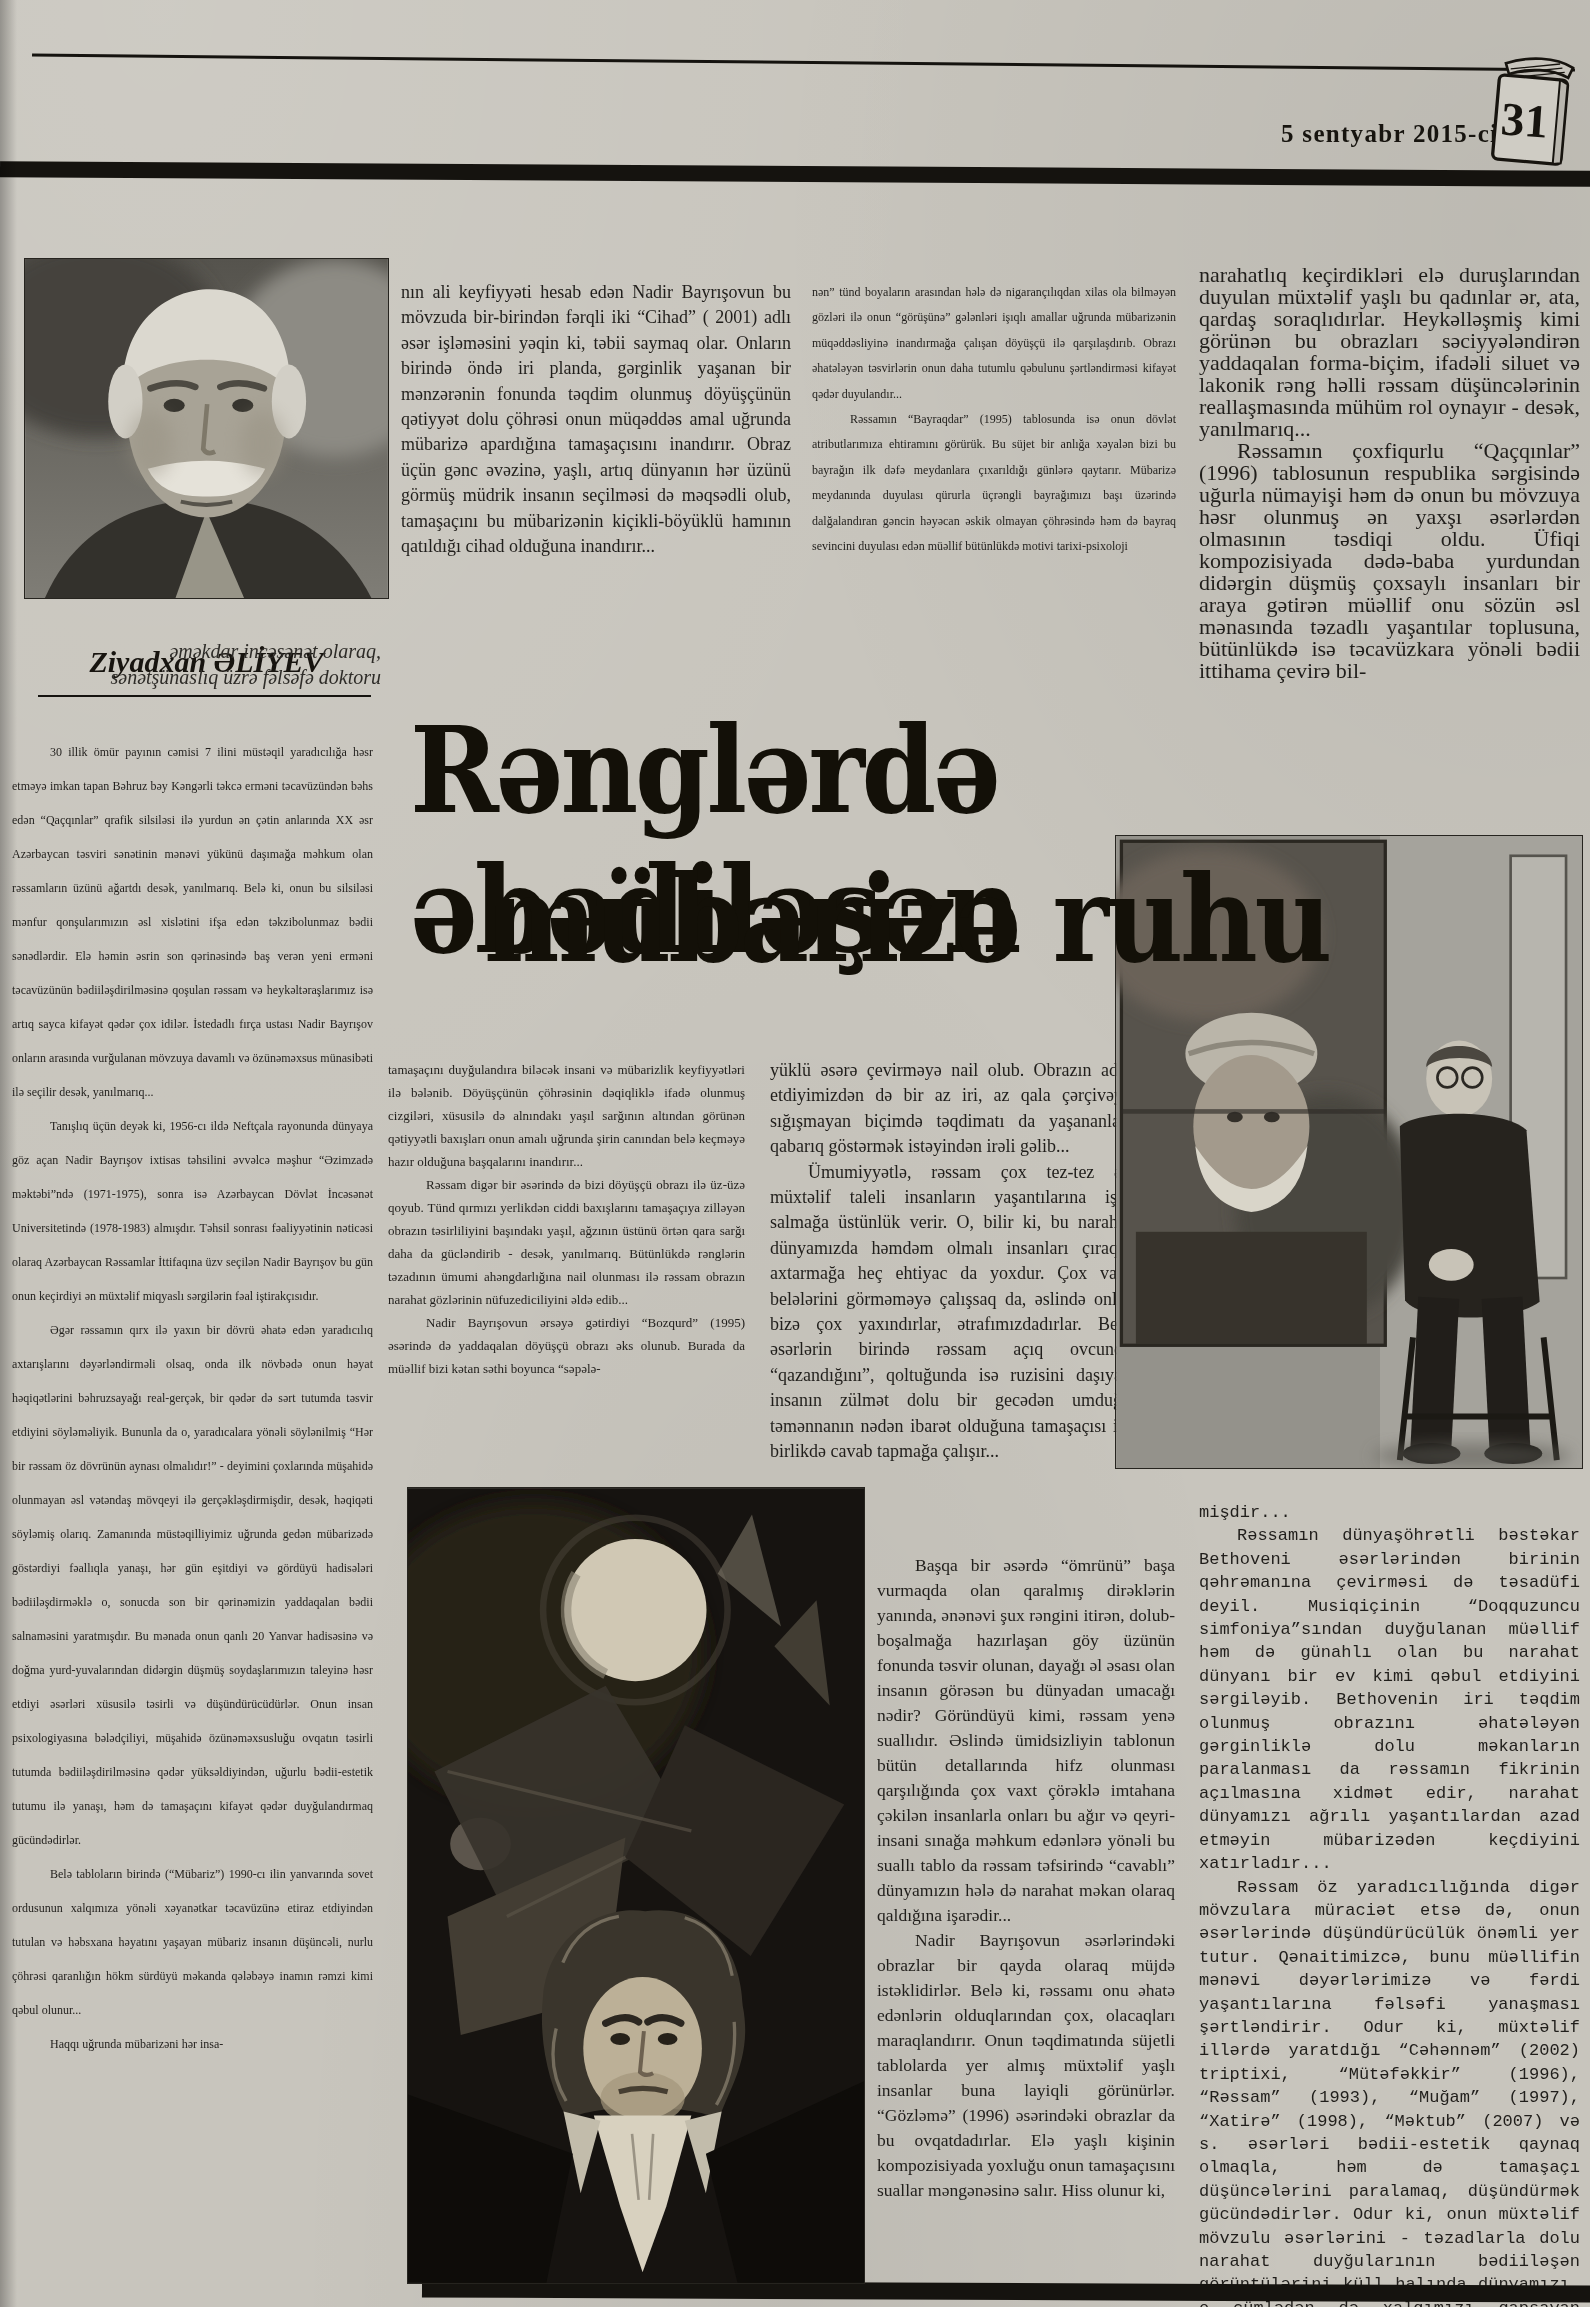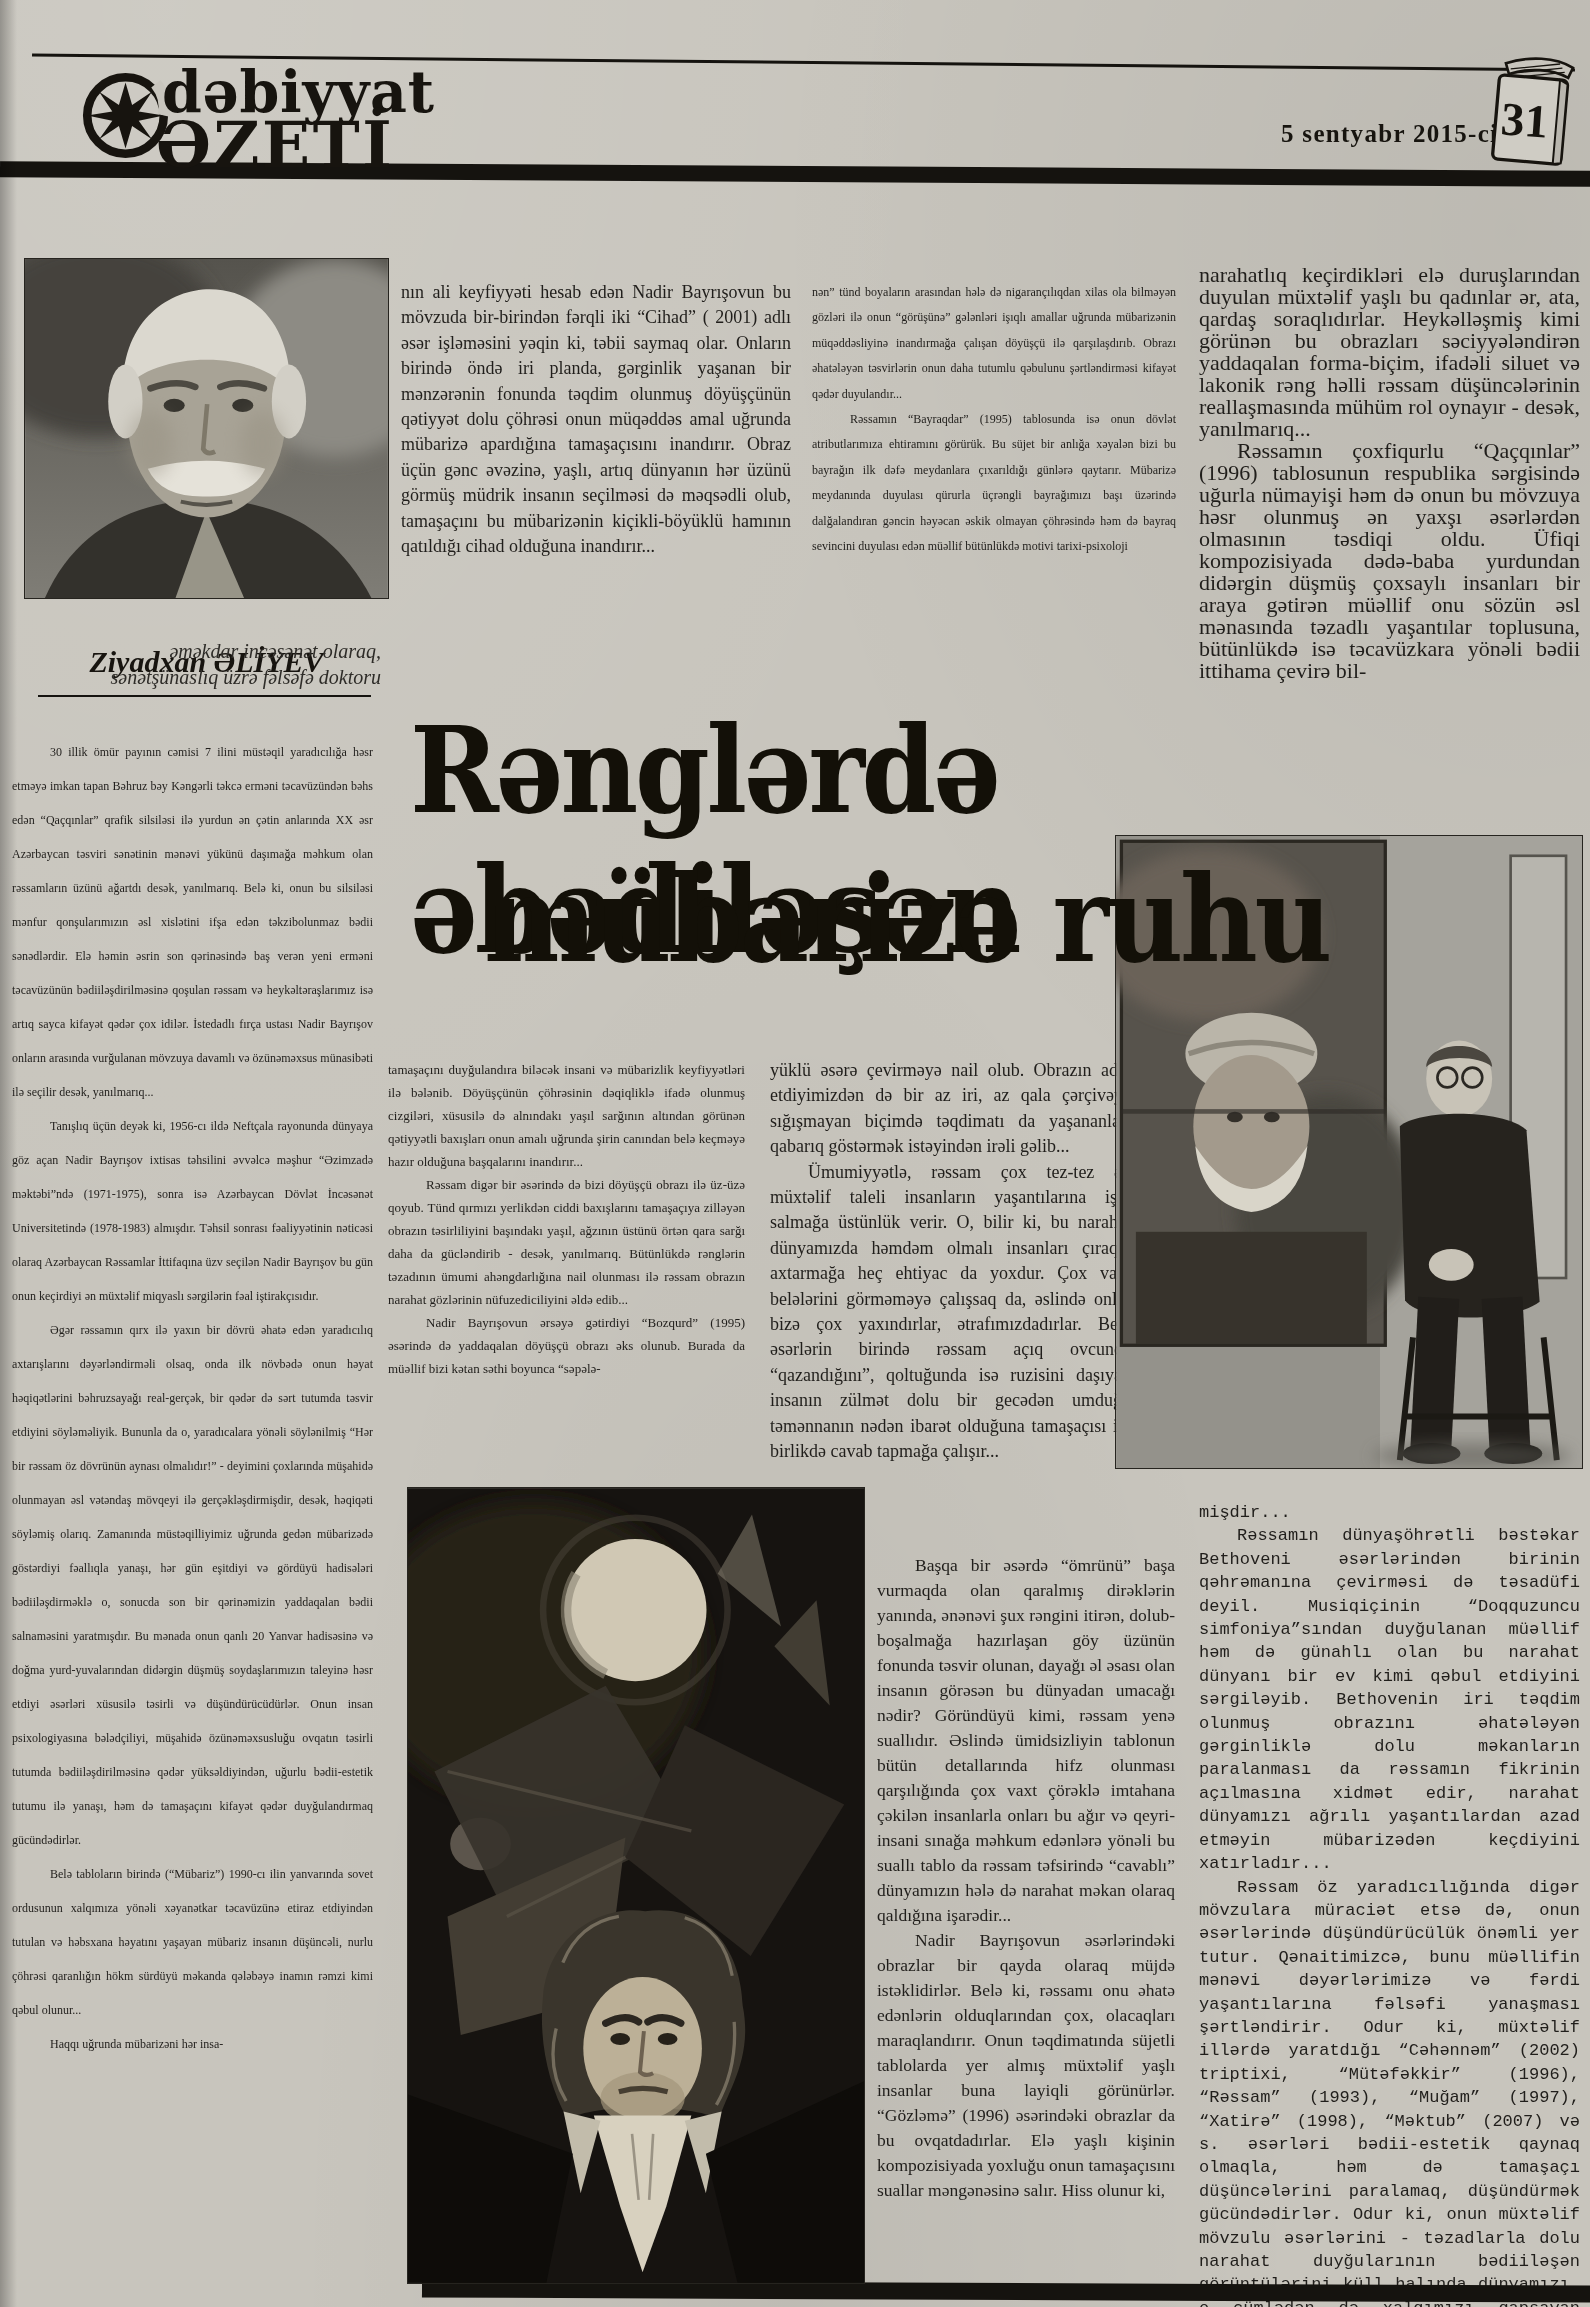--- a/index.html
+++ b/index.html
@@ -27,31 +27,20 @@
   .photo-frame{outline:1.3px solid #26241f;box-shadow:0 0 0 0.7px rgba(0,0,0,.35);}
 </style>
 </head>
 <body>
 
 <div class="page">
 
   <div class="abs rule" style="left:32px;top:61px;width:1543px;height:3.3px;transform:rotate(0.55deg);"></div>
   <div class="abs rule" style="left:0;top:166px;width:1591px;height:16px;transform:rotate(0.35deg);"></div>
 
-  <div class="abs" style="left:78px;top:63px;width:422px;height:112px;">
-    <span class="abs" style="left:0;top:1.3px;">
-      <svg width="99" height="99" viewBox="0 0 150 150">
-        <circle cx="72" cy="78" r="58" fill="none" stroke="#17140f" stroke-width="13"></circle>
-        <path d="M118 30 A58 58 0 0 1 130 78" fill="none" stroke="#c8c5bd" stroke-width="18"></path>
-        <polygon fill="#17140f" points="72,28 82,62 112,42 92,72 130,78 92,86 112,114 82,94 72,128 62,94 32,114 52,86 14,78 52,72 32,42 62,62"></polygon>
-      </svg>
-    </span>
-    <div class="abs masthead mast-line1" style="left:84px;top:0;">dəbiyyat</div>
-    <div class="abs masthead mast-line2" style="left:78px;top:51px;">ƏZETİ</div>
-  </div>
 
   <div class="abs dateline" style="left:1281px;top:120px;">5 sentyabr 2015-ci il</div>
   <div class="abs" style="left:1477px;top:55px;width:106px;height:116px;">
     <svg width="106" height="116" viewBox="0 0 160 176">
       <g transform="rotate(5 80 100)">
         <path d="M36 16 C70 2 110 0 138 14 L132 30 C106 18 70 20 42 32 Z" fill="#c8c5bd" stroke="#17140f" stroke-width="4"></path>
         <path d="M44 24 L118 10 M48 30 L122 16 M52 36 L126 22" stroke="#17140f" stroke-width="2" fill="none"></path>
         <rect x="28" y="34" width="104" height="128" rx="8" fill="#cfccc4" stroke="#17140f" stroke-width="5"></rect>
         <path d="M120 34 L132 40 L132 160 L120 162 Z" fill="#b9b6ae" stroke="#17140f" stroke-width="3"></path>
       </g>

